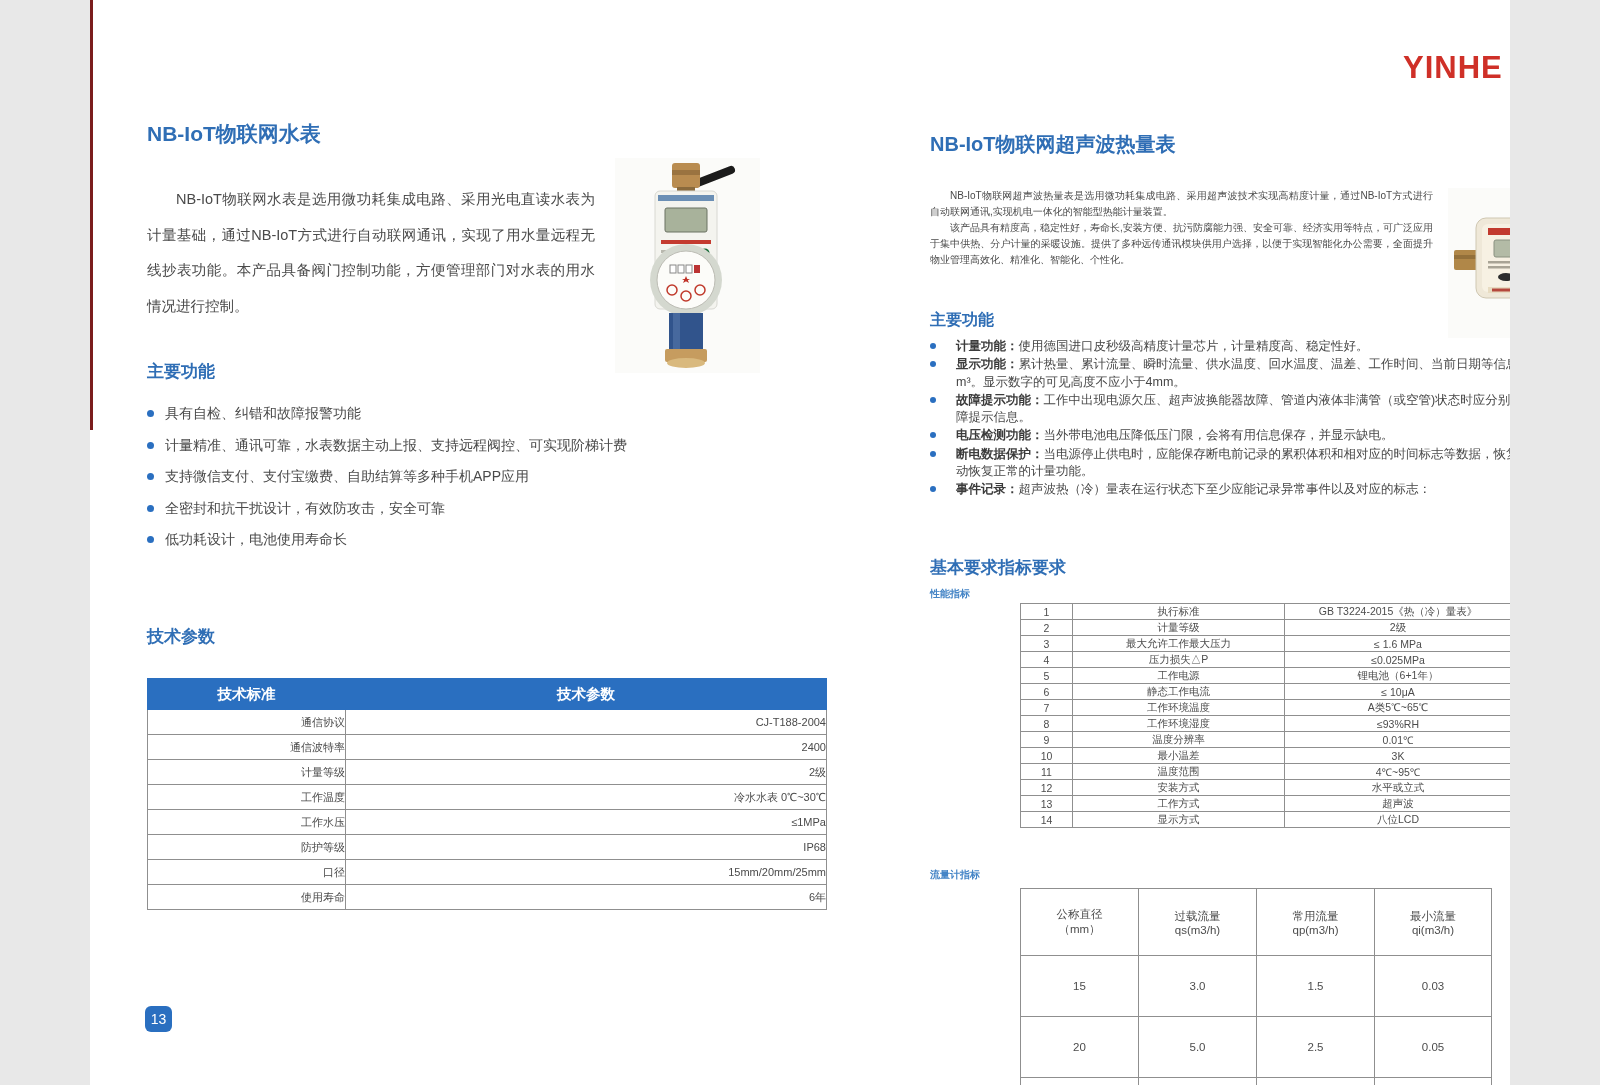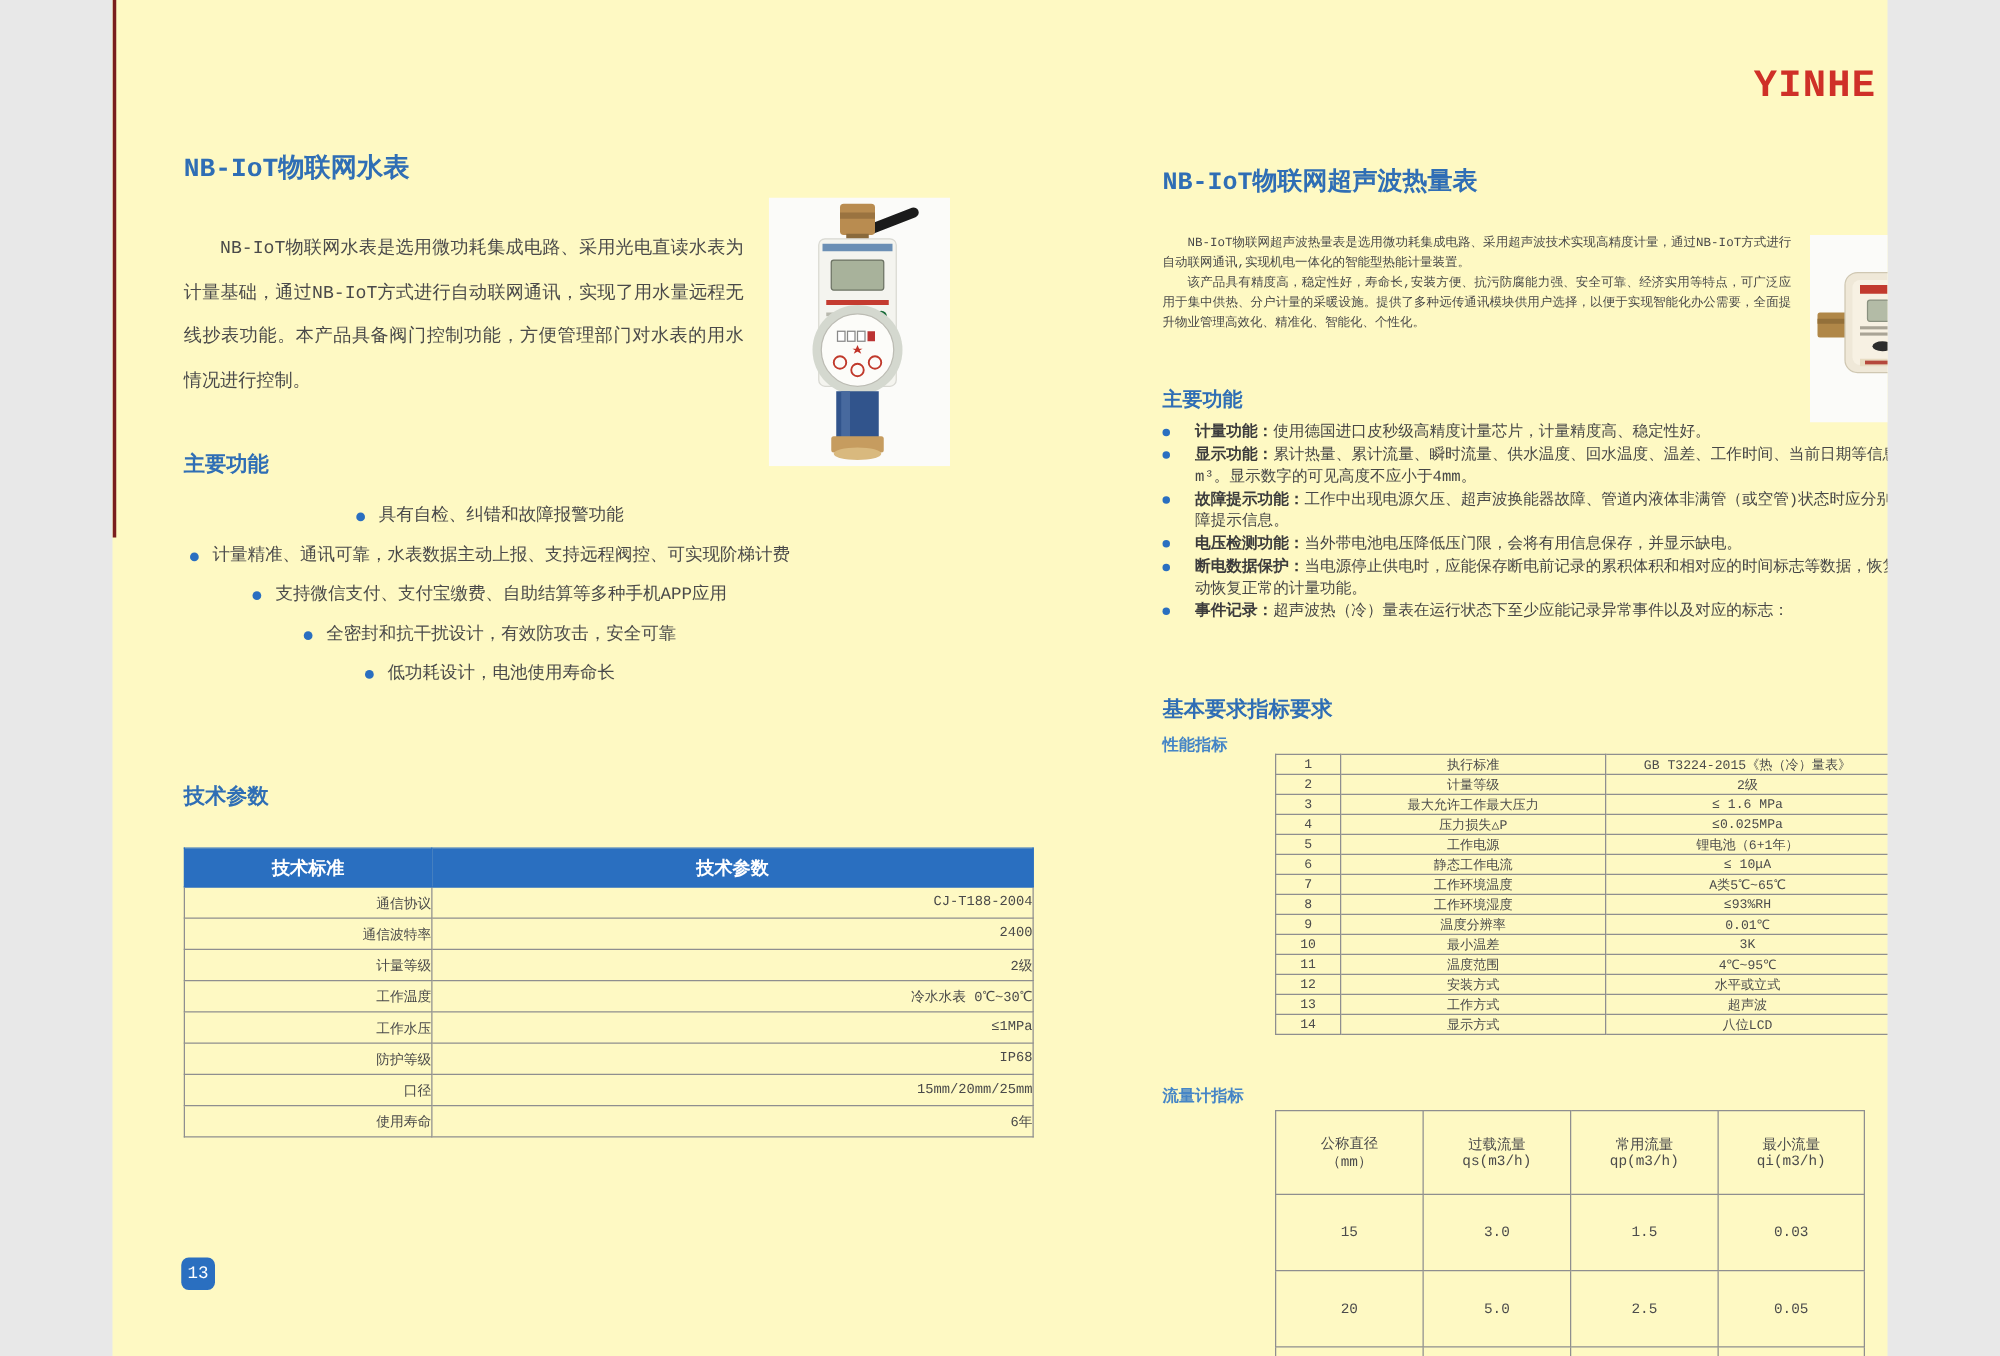--- a/index.html
+++ b/index.html
@@ -1,19 +1,19 @@
 <!DOCTYPE html>
 <html><head>
 <meta charset="utf-8">
 <style>
   html,body { margin:0; padding:0; background:#e8e8e8; }
   .page {
     position:relative; width:1420px; height:1085px; margin:0 auto;
-    background:#fef9c3; overflow:hidden;
-    font-family:Liberation Mono, monospace;
+    background:#ffffff; overflow:hidden;
+    font-family:Liberation Sans, sans-serif;
   }
   .edge-strip { position:absolute; left:0; top:0; width:3px; height:430px; background:#7a1d1d; }
 
   
   .logo { position:absolute; left:1313px; top:50px; display:flex; align-items:baseline; gap:12px; }
   .logo-en { color:#cf3028; font-size:31px; font-weight:bold; letter-spacing:1px; }
   .logo-zh { color:#3a3a42; font-size:27px; font-weight:bold; letter-spacing:3px; }
 
   .title { position:absolute; color:#2f6eb5; font-weight:600; margin:0; }
   .t-left  { left:57px;  top:120px; font-size:21px; }
@@ -22,27 +22,27 @@
   .intro { position:absolute; color:#4a4a4a; text-align:justify; margin:0; }
   .intro-left  { left:57px;  top:182px; width:448px; font-size:14.5px; line-height:2.45; text-indent:2em; }
   .intro-right { left:840px; top:188px; width:503px; font-size:10px; line-height:1.6; }
   .intro-right p { margin:0; text-indent:2em; }
 
   .sub { position:absolute; color:#2f6eb5; font-weight:600; margin:0; }
   .sub-left-feat  { left:57px;  top:360px; font-size:17px; }
   .sub-left-spec  { left:57px;  top:625px; font-size:17px; }
   .sub-right-feat { left:840px; top:310px; font-size:16px; }
   .sub-right-req  { left:840px; top:556px; font-size:17px; }
-  .minihead { position:absolute; color:#4585c6; font-size:13px; margin:0; }
+  .minihead { position:absolute; color:#4585c6; font-size:10px; margin:0; }
   .mh-perf { left:840px; top:587px; }
   .mh-flow { left:840px; top:868px; }
 
   ul.feat { position:absolute; list-style:none; margin:0; padding:0; }
   .fl-left { left:57px; top:404px; width:490px; }
-  .fl-left li { display:flex; gap:11px; margin-bottom:12px; font-size:14px; color:#4a4a4a; line-height:1.4;justify-content:center; }
+  .fl-left li { display:flex; gap:11px; margin-bottom:12px; font-size:14px; color:#4a4a4a; line-height:1.4; }
   .dot { flex:0 0 auto; width:7px; height:7px; border-radius:50%; background:#2a6fc0; margin-top:6px; }
   .fl-right { left:840px; top:338px; width:672px; }
   .fl-right li { display:flex; gap:20px; margin-bottom:1px; font-size:12.5px; color:#474747; line-height:1.38; }
   .fl-right .dot { width:6px; height:6px; margin-top:5px; }
   .fl-right .lbl { font-weight:bold; color:#3c3c3c; }
 
   table { border-collapse:collapse; table-layout:fixed; }
   .spec-table { position:absolute; left:57px; top:678px; width:680px; }
   .spec-table th { background:#2a6fc0; color:#fff; font-size:14.5px; font-weight:bold; height:28px; border:1px solid #2a6fc0; }
   .spec-table td { border:1px solid #8f8f8f; height:24px; font-size:11px; color:#4a4a4a; text-align:right; padding:0; }

